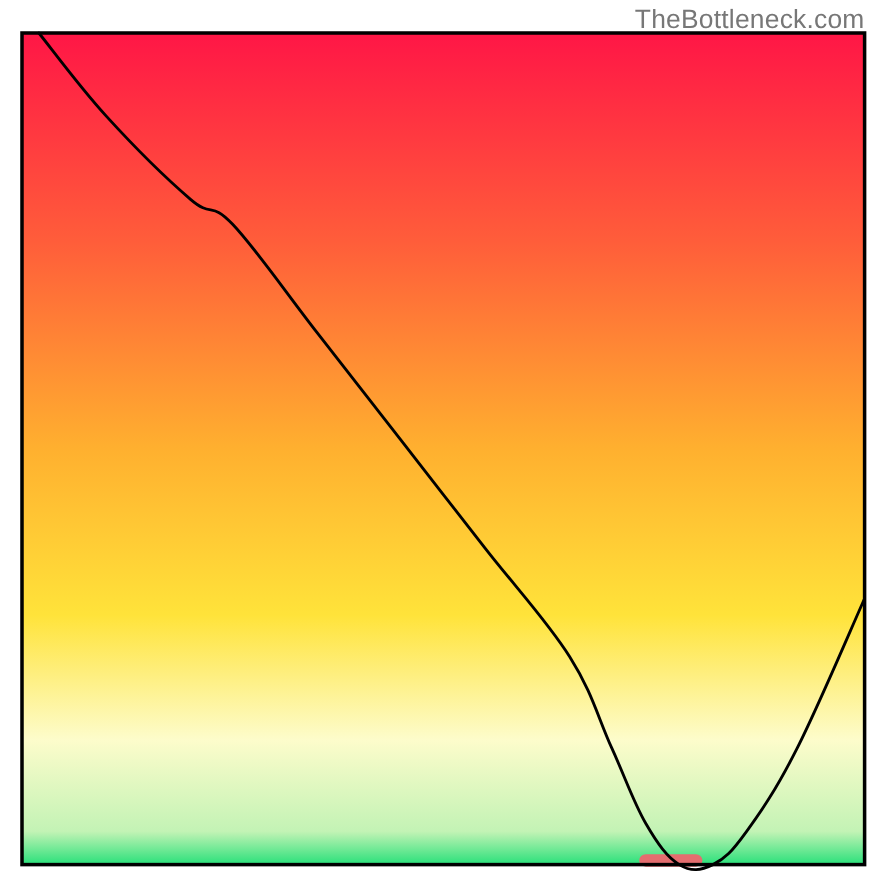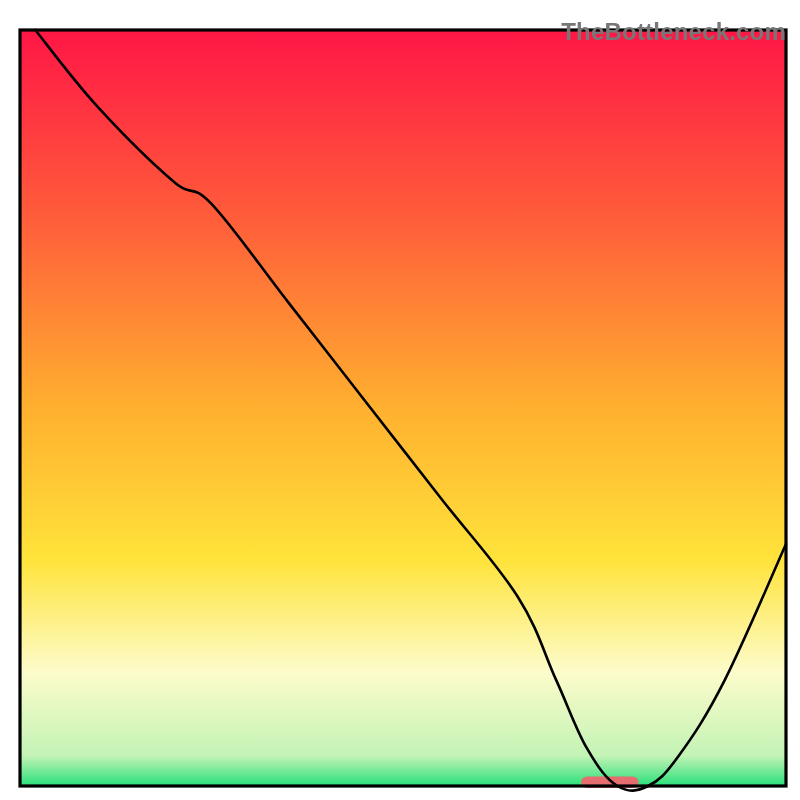--- a/index.html
+++ b/index.html
@@ -11,24 +11,24 @@
     font-family: Arial, Helvetica, sans-serif;
     overflow: hidden;
   }
   .frame {
     position: relative;
     width: 800px;
     height: 800px;
   }
   .watermark {
     position: absolute;
-    top: 18px;
+    top: 4px;
     right: 14px;
     font-size: 24px;
-    font-weight: 700;
+    font-weight: 400;
     color: #777;
     letter-spacing: 0.2px;
     z-index: 5;
   }
   svg.main {
     position: absolute;
     left: 0;
     top: 0;
     width: 800px;
     height: 800px;

